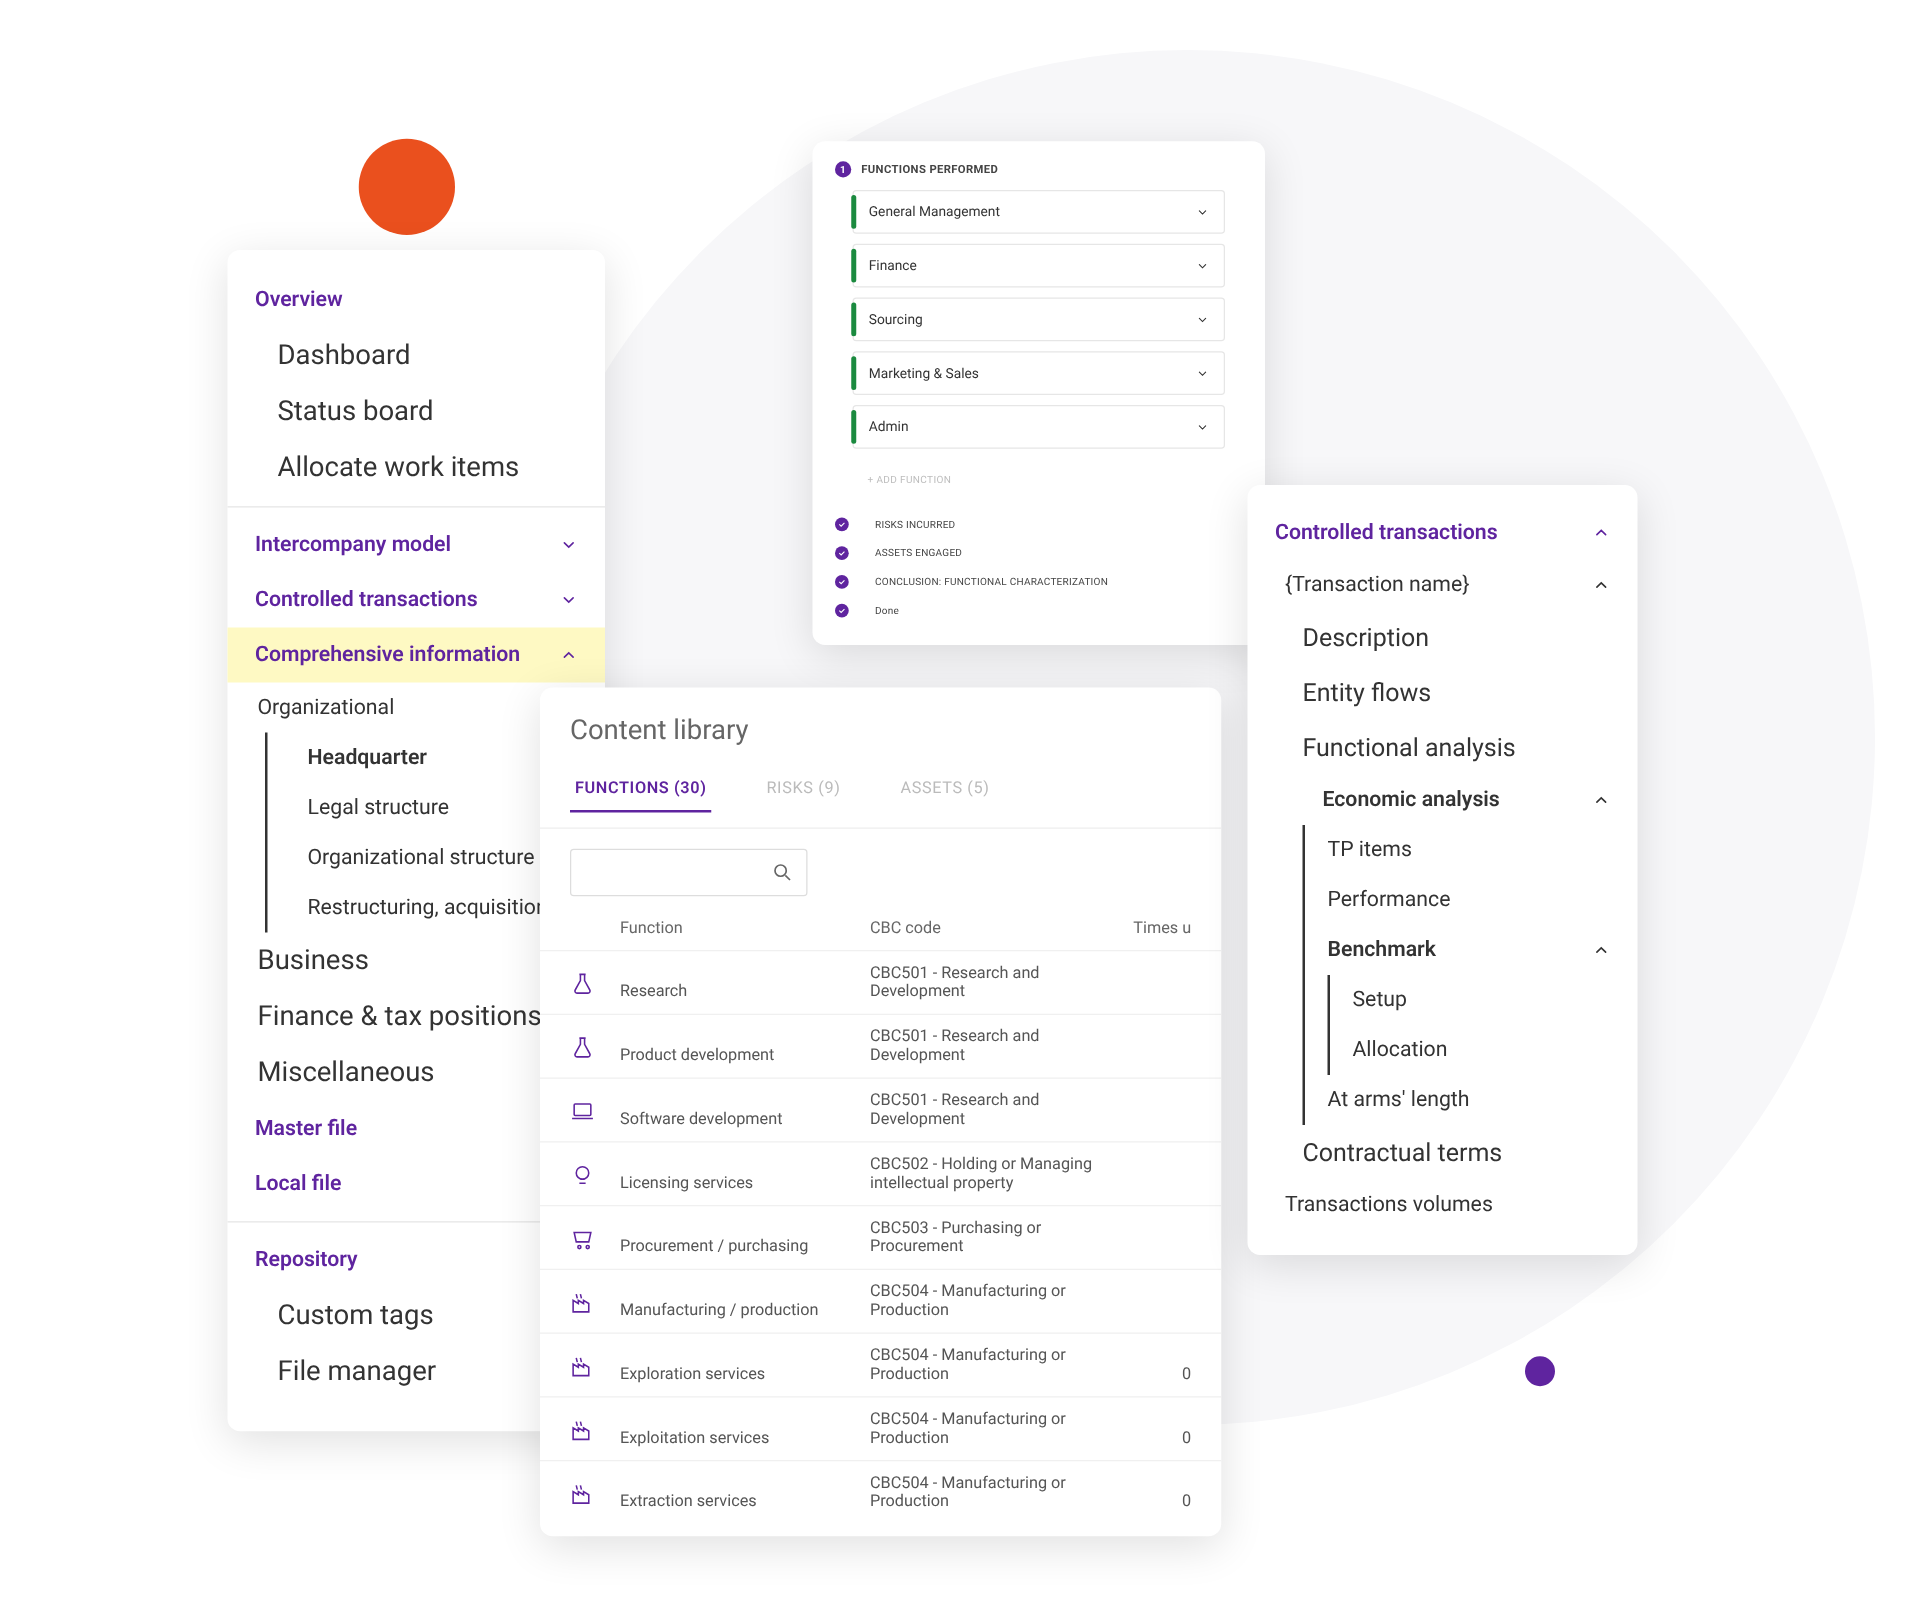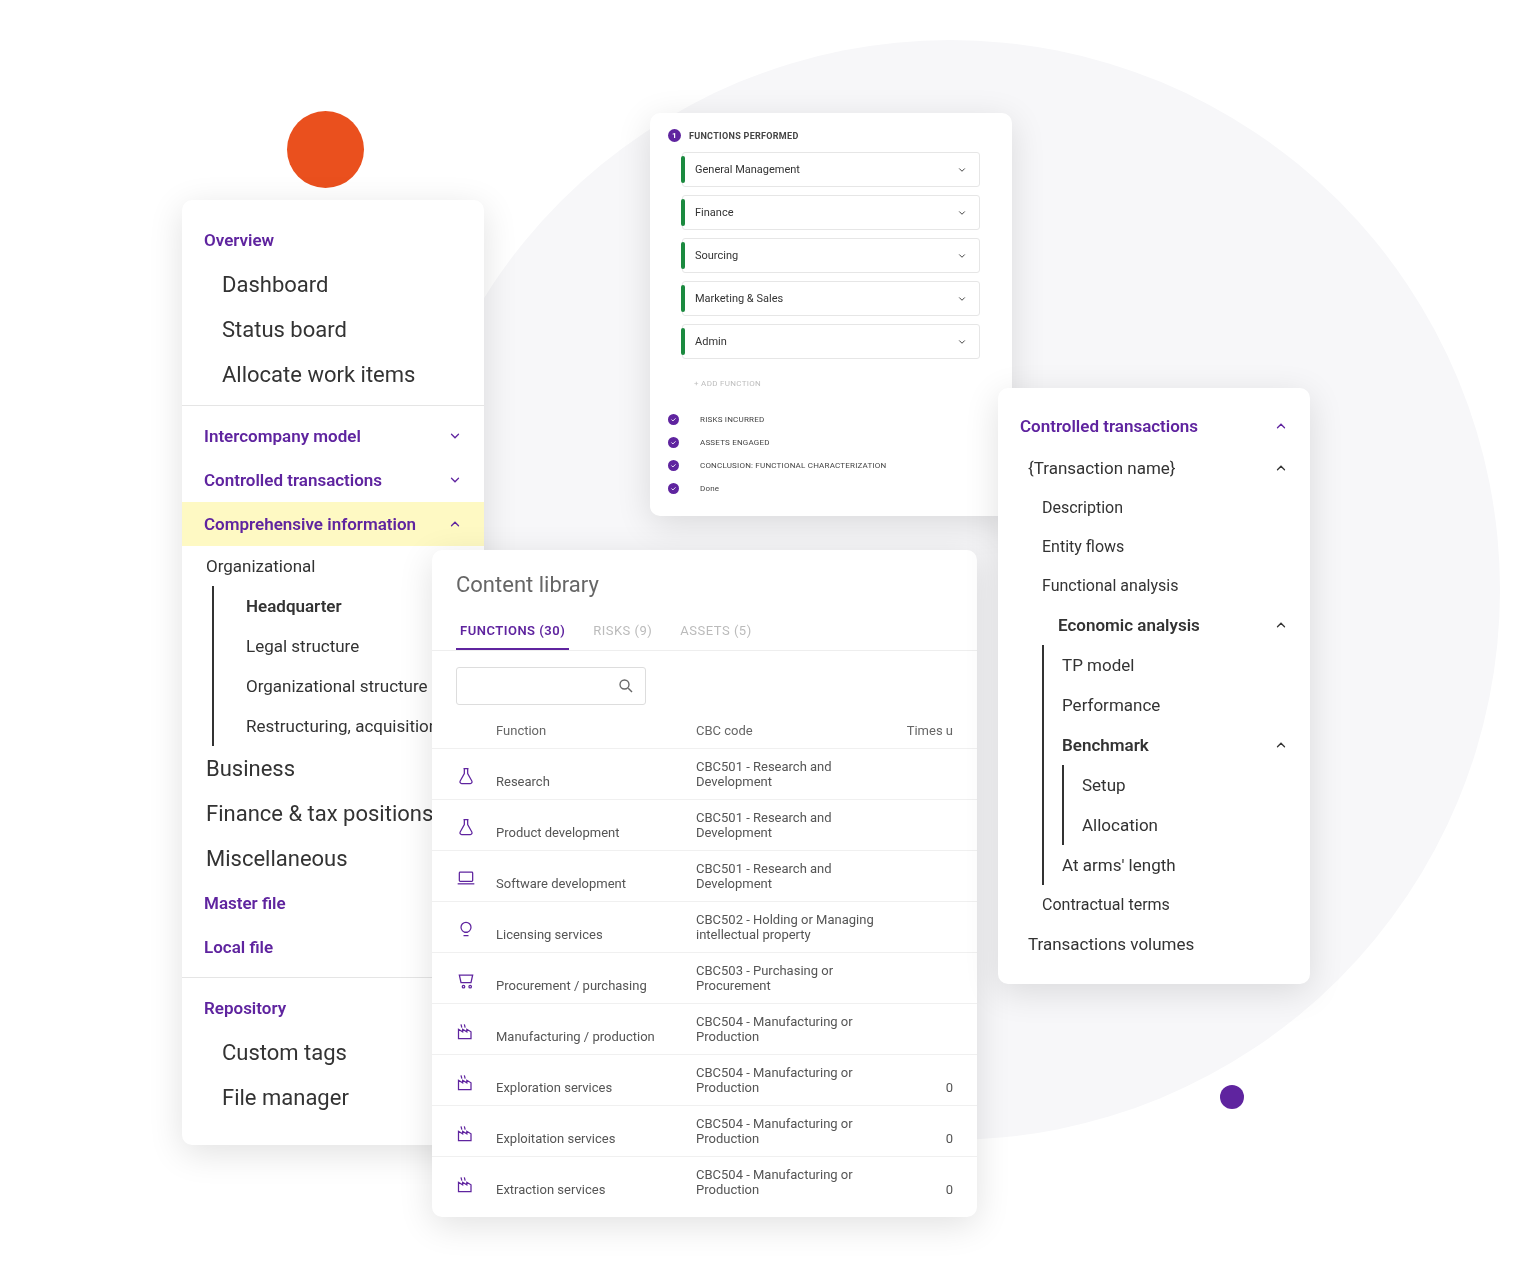--- a/index.html
+++ b/index.html
@@ -32,38 +32,38 @@
 .fn-row{display:flex;align-items:center;justify-content:space-between;border:1px solid #e6e6e6;border-radius:3px;margin:8px 14px;padding:10px 12px;font-size:11px;color:#333;position:relative}
 .fn-row::before{content:"";position:absolute;left:-2px;top:3px;bottom:3px;width:4px;background:#1b8a3f;border-radius:2px}
 .fn-row .chev-sm{width:10px;height:10px}
 .addfn{margin:10px 14px;padding:10px 12px;font-size:8px;color:#bdbdbd;letter-spacing:.3px}
 .sect-line{display:flex;align-items:center;gap:21px;font-size:8px;color:#444;padding:6px 0;font-weight:400;letter-spacing:.2px}
 .sect-line .badge{width:11px;height:11px;border-radius:50%;background:#5f249f;color:#fff;display:flex;align-items:center;justify-content:center;font-size:7px}
 
 
 .c3{left:432px;top:550px;width:545px;padding:22px 0 10px}
 .c3 h1{font-size:22px;font-weight:400;color:#666;padding:0 24px 10px}
-.tabs{display:flex;gap:20px;padding:6px 24px 0;border-bottom:1px solid #eee}
+.tabs{display:flex;gap:40px;padding:6px 24px 12px;border-bottom:1px solid #eee}
 .tabs .tab{font-size:13px;letter-spacing:.5px;color:#bbb;padding:10px 4px;border-bottom:2px solid transparent}
 .tabs .tab.active{color:#5f249f;border-bottom-color:#5f249f;font-weight:600}
 .search{margin:16px 24px 8px;width:190px;height:38px;border:1px solid #ddd;border-radius:3px;display:flex;align-items:center;justify-content:flex-end;padding:0 10px}
 .tbl{width:100%;margin-top:8px}
 .tbl-head{display:flex;padding:10px 24px;font-size:13px;color:#666}
 .col-icon{width:40px}
 .col-fn{flex:0 0 200px}
 .col-code{flex:1}
 .col-times{flex:0 0 60px;text-align:right}
 .tbl-row{display:flex;align-items:flex-end;padding:10px 24px;font-size:13px;border-top:1px solid #f0f0f0;color:#555}
 .tbl-row .col-icon svg{width:20px;height:20px}
 
 
 .c4{left:998px;top:388px;width:312px;padding:16px 0 20px}
 .c4 .sec-hdr{font-size:17px}
 .c4 .sub{padding:10px 22px 10px 30px;display:flex;justify-content:space-between;align-items:center;font-size:17px}
-.c4 .item2{padding:10px 22px 10px 44px;font-size:16px}
+.c4 .item2{padding:10px 22px 10px 44px;font-size:20px}
 .c4 .nested2{margin-left:44px;border-left:2px solid #333}
 .c4 .nested2 .item3{padding:10px 18px;font-size:17px}
 .c4 .nested3{margin-left:18px;border-left:2px solid #333}
 .c4 .nested3 .item4{padding:10px 18px;font-size:17px}
 
 
 .icon-purple{stroke:#5f249f;fill:none;stroke-width:1.5}
 .mag{stroke:#666;fill:none;stroke-width:1.8}
 </style>
 </head>
@@ -363,21 +363,21 @@
   <div class="item2">Functional analysis</div>
   <div class="sub" style="padding-left:60px;font-weight:600">
       <span>Economic analysis</span>
       <span class="chev">
         <svg>
           <use href="#chev-up"></use>
         </svg>
       </span>
     </div>
   <div class="nested2">
-    <div class="item3">TP model</div>
+    <div class="item3">TP items</div>
     <div class="item3">Performance</div>
     <div class="sub" style="padding-left:18px;font-weight:600">
         <span>Benchmark</span>
         <span class="chev">
           <svg>
             <use href="#chev-up"></use>
           </svg>
         </span>
       </div>
     <div class="nested3">

